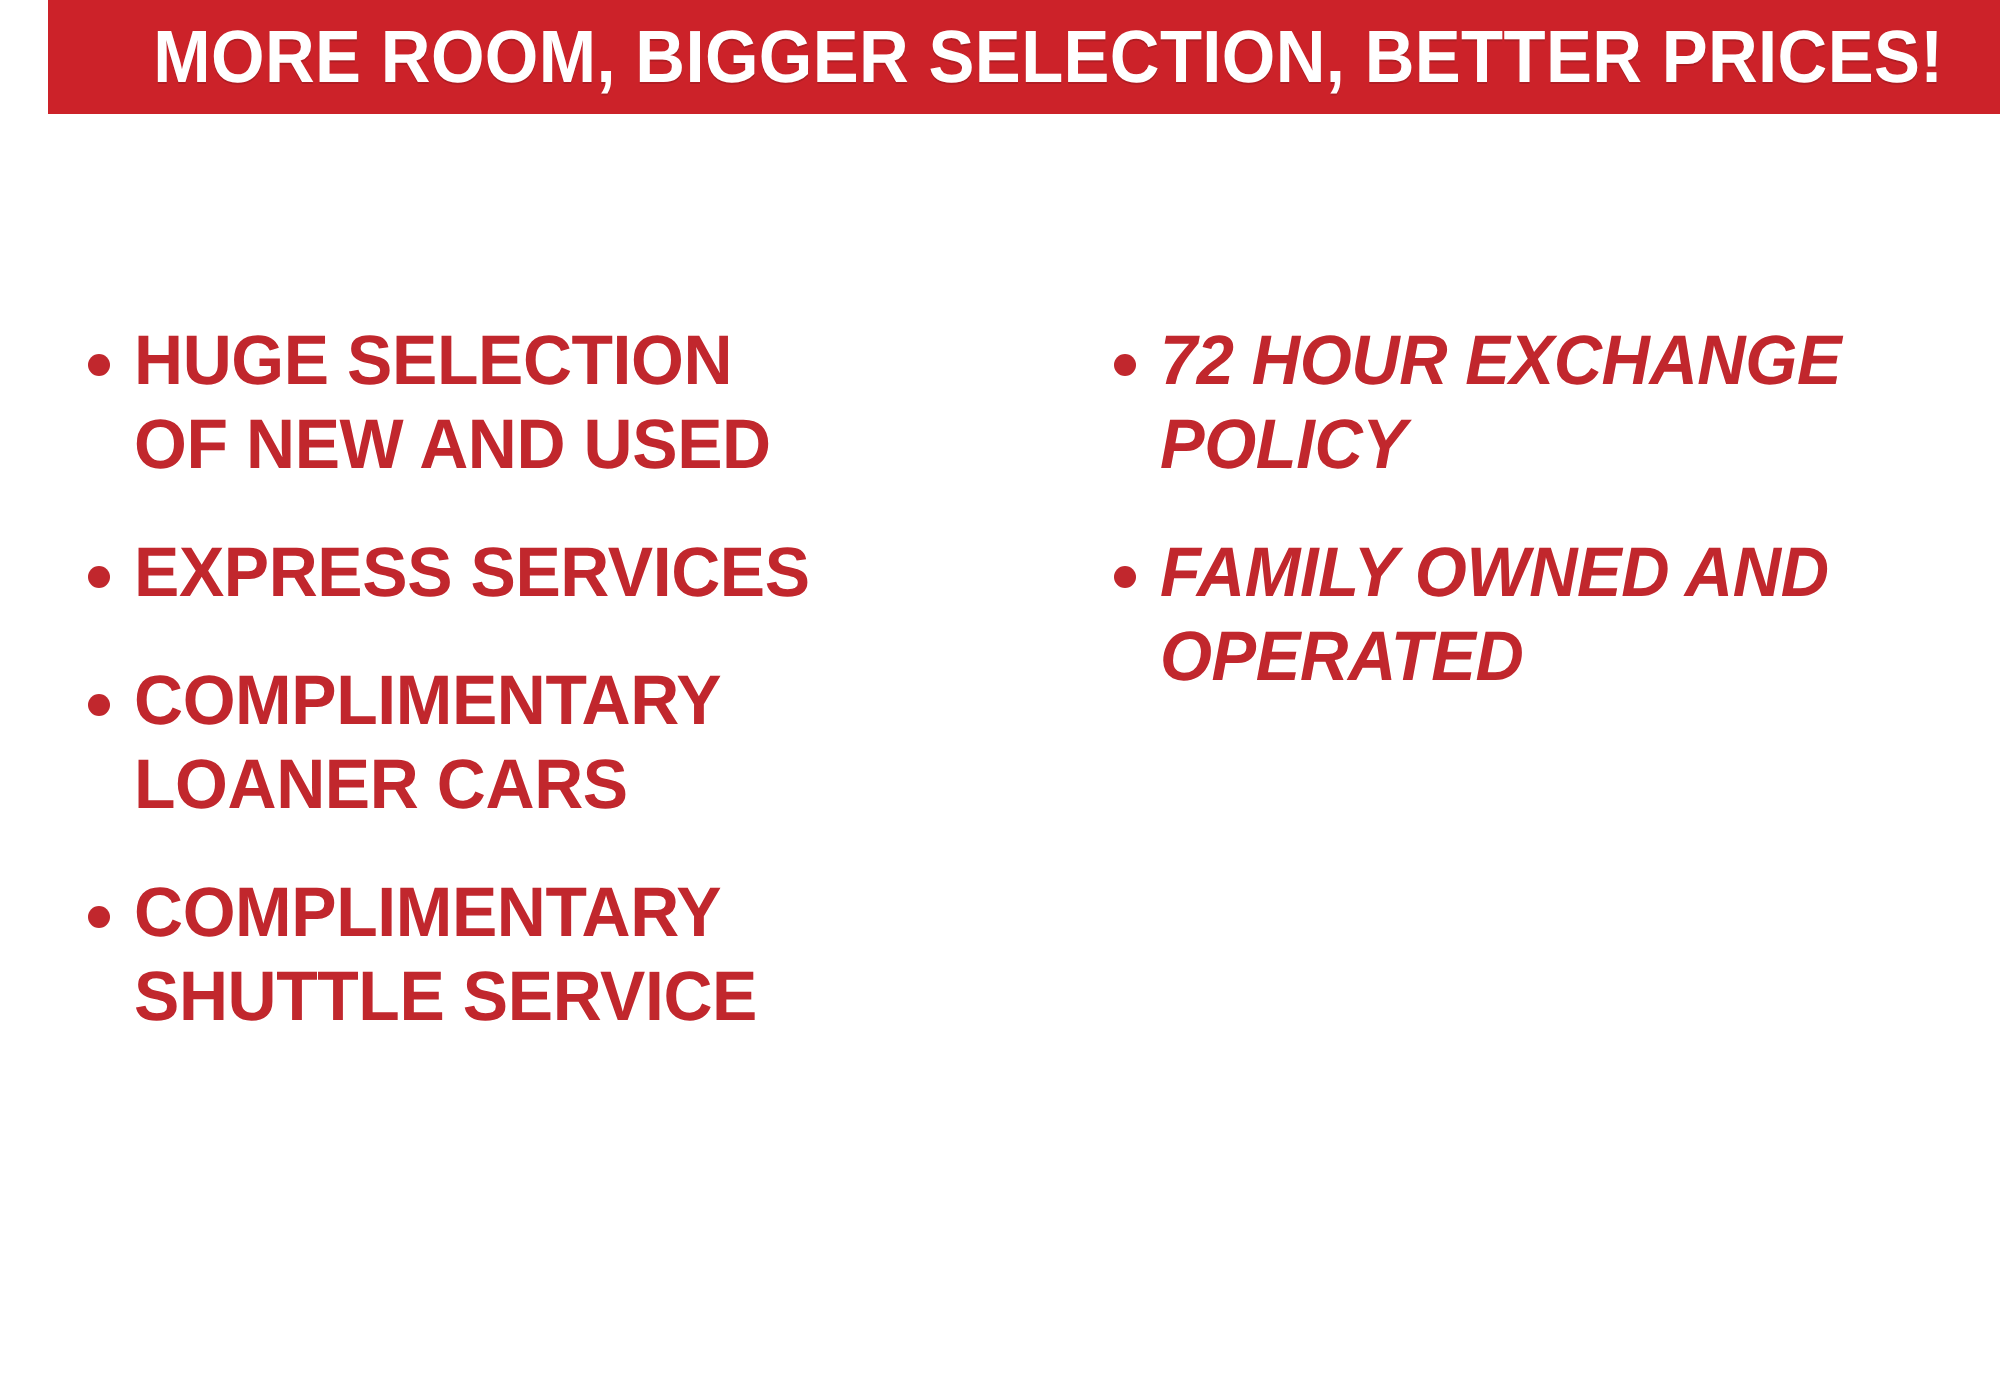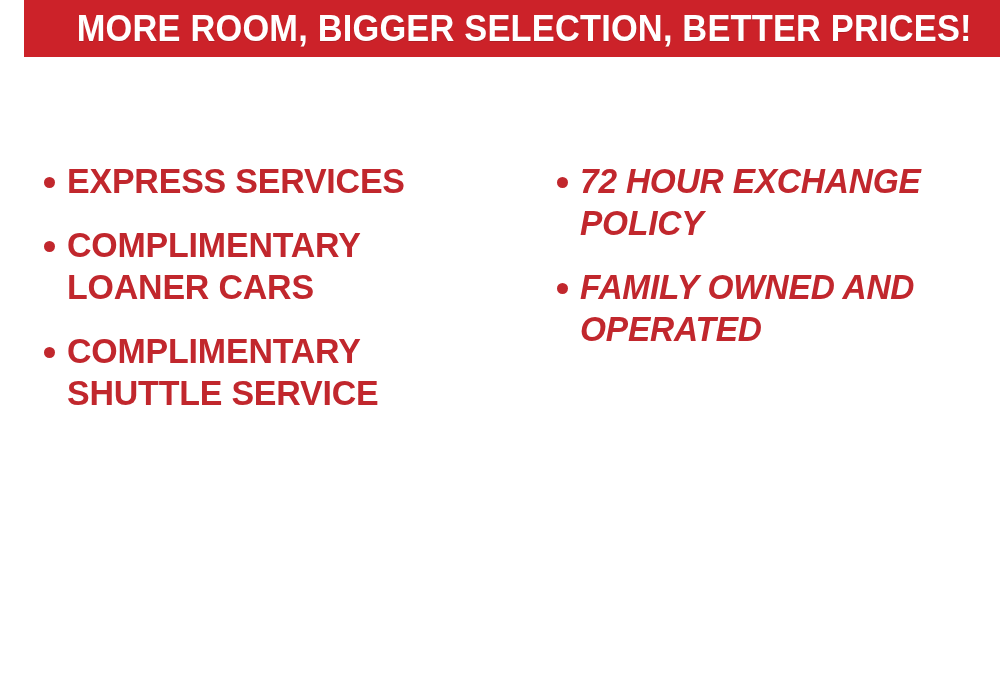--- a/index.html
+++ b/index.html
@@ -138,20 +138,25 @@
   <div class="banner" style="background: rgb(204, 34, 41);">
     <div class="banner-text" style="color: rgb(255, 255, 255);">MORE ROOM, BIGGER SELECTION, BETTER PRICES!</div>
   </div>
 
 
   <div class="columns">
 
     <div class="col col-left">
       <div class="bullet-row">
         <span class="dot" style="background: rgb(193, 39, 45);"></span>
+        <span class="bullet-text" style="color: rgb(193, 39, 45);">HUGE SELECTION
+OF NEW AND USED</span>
+      </div>
+      <div class="bullet-row">
+        <span class="dot" style="background: rgb(193, 39, 45);"></span>
         <span class="bullet-text" style="color: rgb(193, 39, 45);">EXPRESS SERVICES</span>
       </div>
       <div class="bullet-row">
         <span class="dot" style="background: rgb(193, 39, 45);"></span>
         <span class="bullet-text" style="color: rgb(193, 39, 45);">COMPLIMENTARY
 LOANER CARS</span>
       </div>
       <div class="bullet-row">
         <span class="dot" style="background: rgb(193, 39, 45);"></span>
         <span class="bullet-text" style="color: rgb(193, 39, 45);">COMPLIMENTARY

